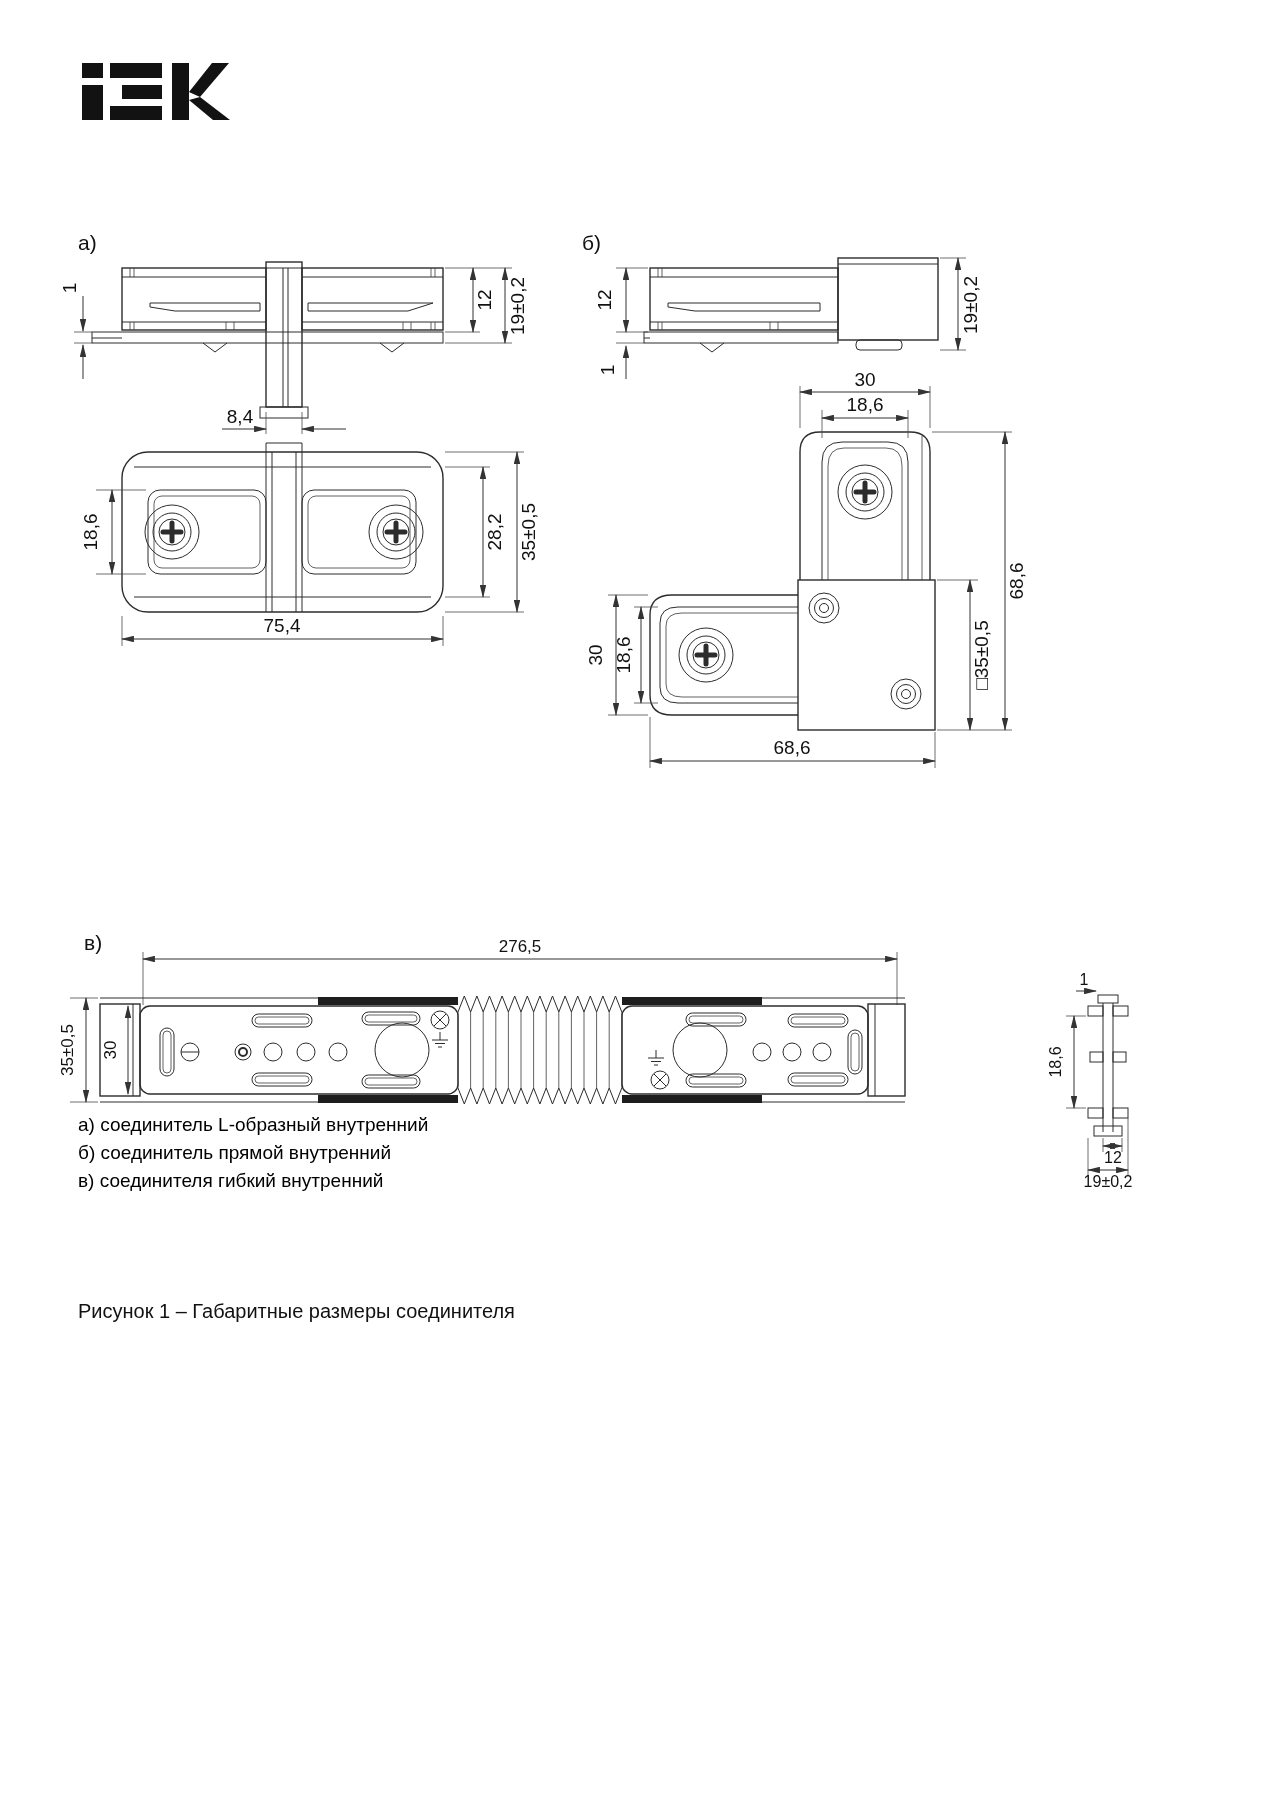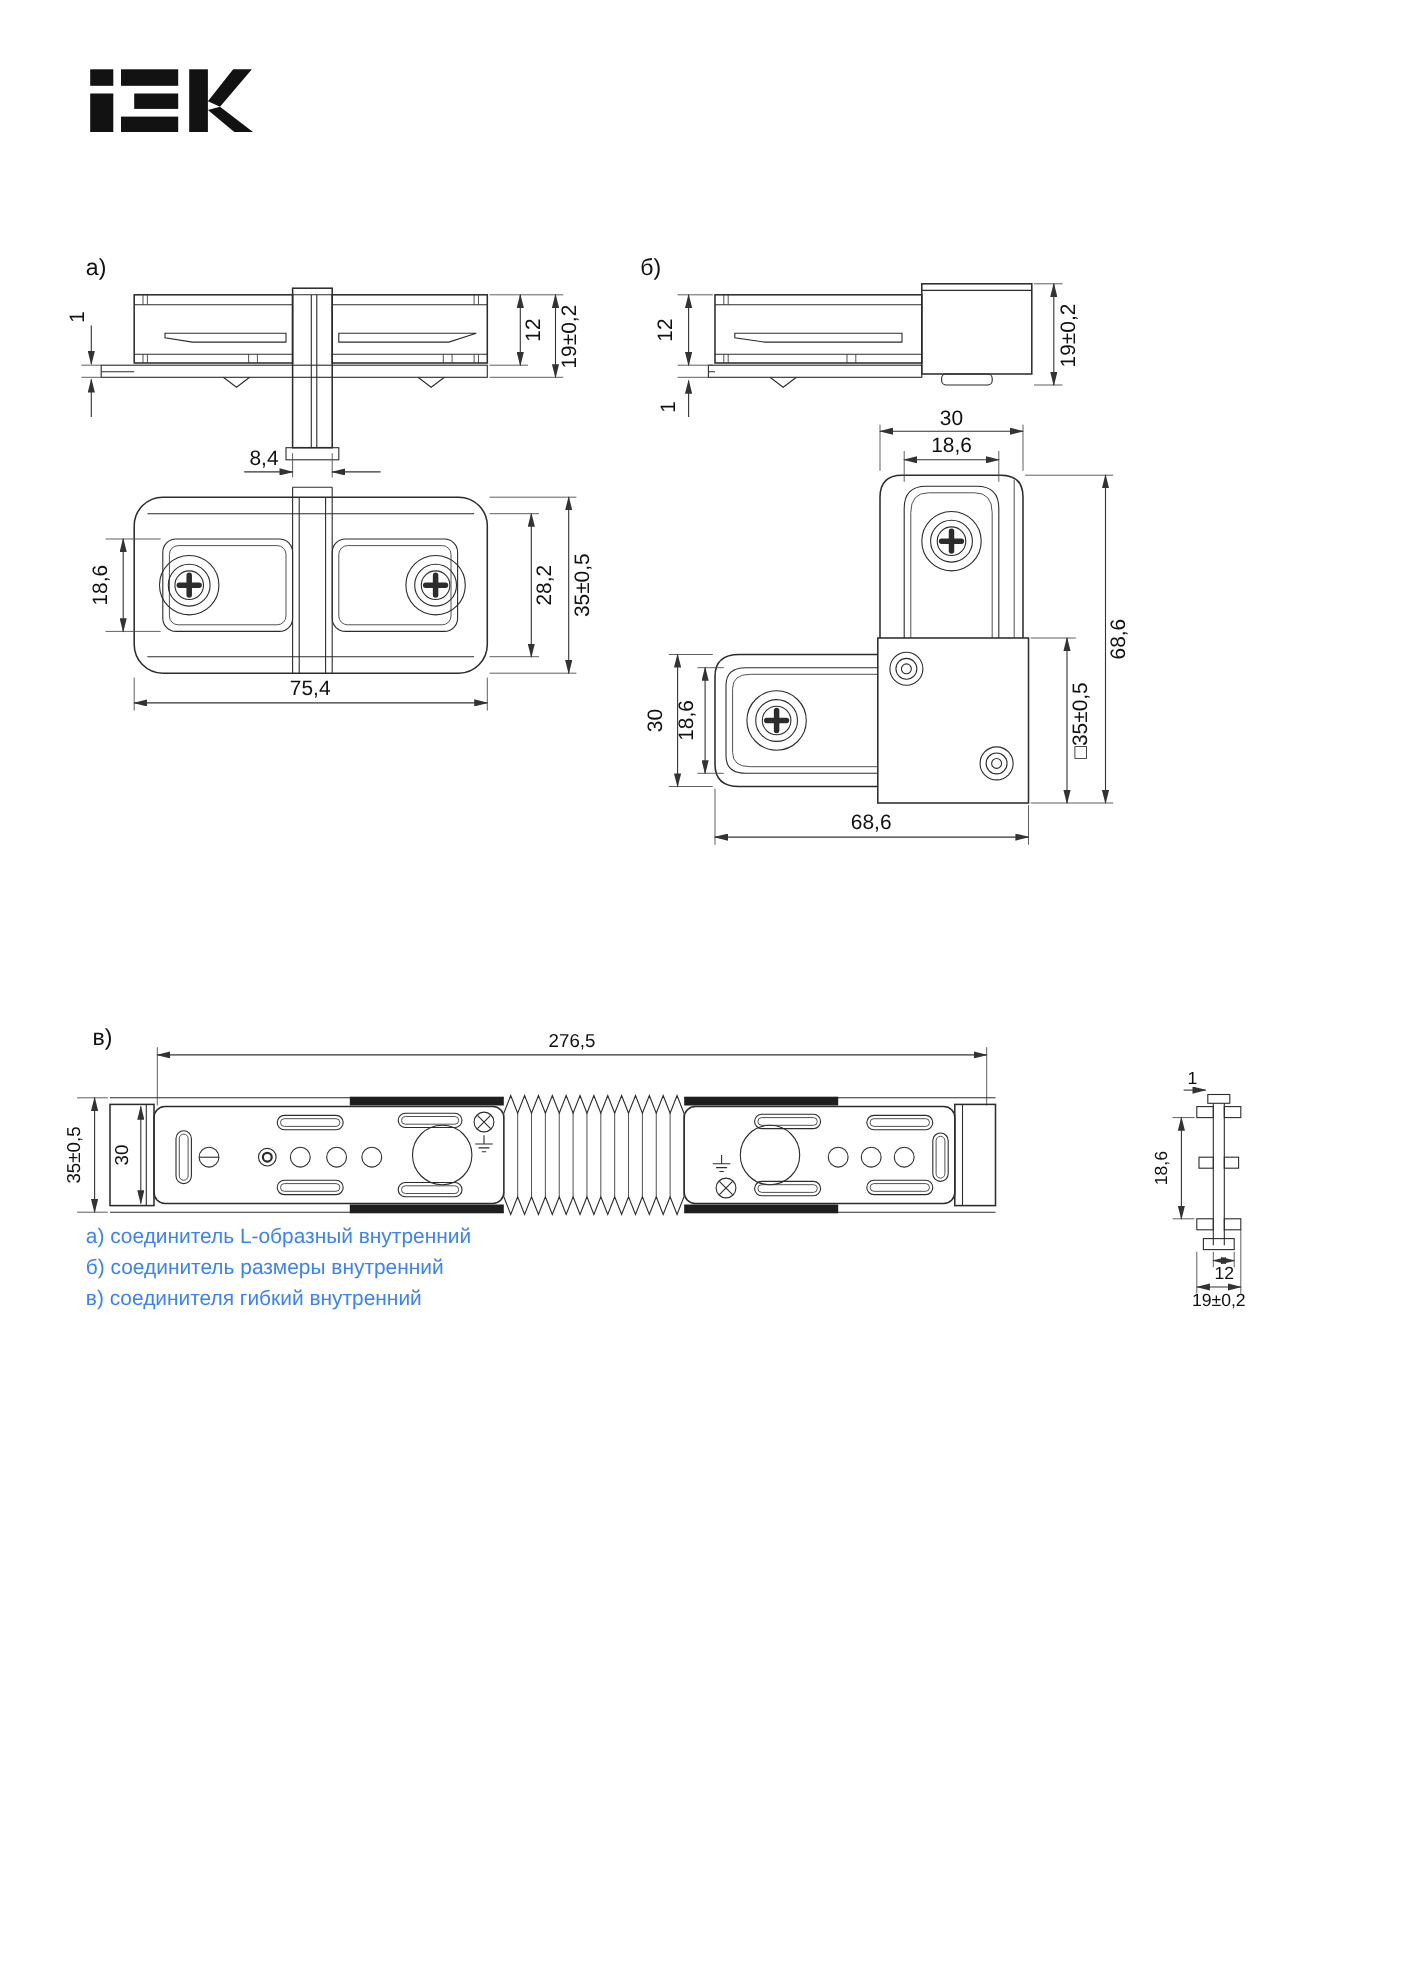--- a/index.html
+++ b/index.html
@@ -10,21 +10,21 @@
   .ol{fill:none;stroke:#2c2c2c;stroke-width:1.4;}
   .ln{fill:none;stroke:#2c2c2c;stroke-width:1;}
   .thin{fill:none;stroke:#3a3a3a;stroke-width:.8;}
   .dim{fill:none;stroke:#333;stroke-width:1;}
   .ext{fill:none;stroke:#4a4a4a;stroke-width:.8;}
   .blk{fill:#1e1e1e;stroke:none;}
   text.dt{font-family:"Liberation Sans",sans-serif;font-size:19px;fill:#111;}
   text.dts{font-size:16px;}
   text.dtm{font-size:17px;}
   text.lbl{font-family:"Liberation Sans",sans-serif;font-size:21px;fill:#111;}
-  .caption{position:absolute;left:78px;font-size:19px;color:#3b82f6;white-space:nowrap;}
+  .caption{position:absolute;left:78px;font-size:19px;color:#000000;white-space:nowrap;}
   .fig-caption{position:absolute;left:78px;top:1300px;font-size:20px;color:#111;white-space:nowrap;}
 </style>
 </head>
 <body>
 
 <div class="page">
 
 <svg class="art" width="1280" height="1805" viewBox="0 0 1280 1805">
   <defs>
     <marker id="ah" viewBox="0 0 12 6" refX="11" refY="3" markerWidth="13" markerHeight="6.5" orient="auto-start-reverse">
@@ -335,16 +335,17 @@
     <line class="dim" x1="1103" y1="1146" x2="1122" y2="1146" marker-start="url(#ah)" marker-end="url(#ah)"></line>
     <text class="dts dt" text-anchor="middle" x="1113" y="1163">12</text>
 
     <path class="ext" d="M1088,1138V1176 M1128,1118V1176"></path>
     <line class="dim" x1="1088" y1="1170" x2="1128" y2="1170" marker-start="url(#ah)" marker-end="url(#ah)"></line>
     <text class="dts dt" text-anchor="middle" x="1108" y="1187">19±0,2</text>
   </g>
 </svg>
 
   <div class="caption" style="top:1114px">а) соединитель L-образный внутренний</div>
-  <div class="caption" style="top:1142px">б) соединитель размеры внутренний</div>
+  <div class="caption" style="top:1142px">б) соединитель прямой внутренний</div>
   <div class="caption" style="top:1170px">в) соединителя гибкий внутренний</div>
+  <div class="fig-caption">Рисунок 1 – Габаритные размеры соединителя</div>
 
 </div>
 
 </body></html>

